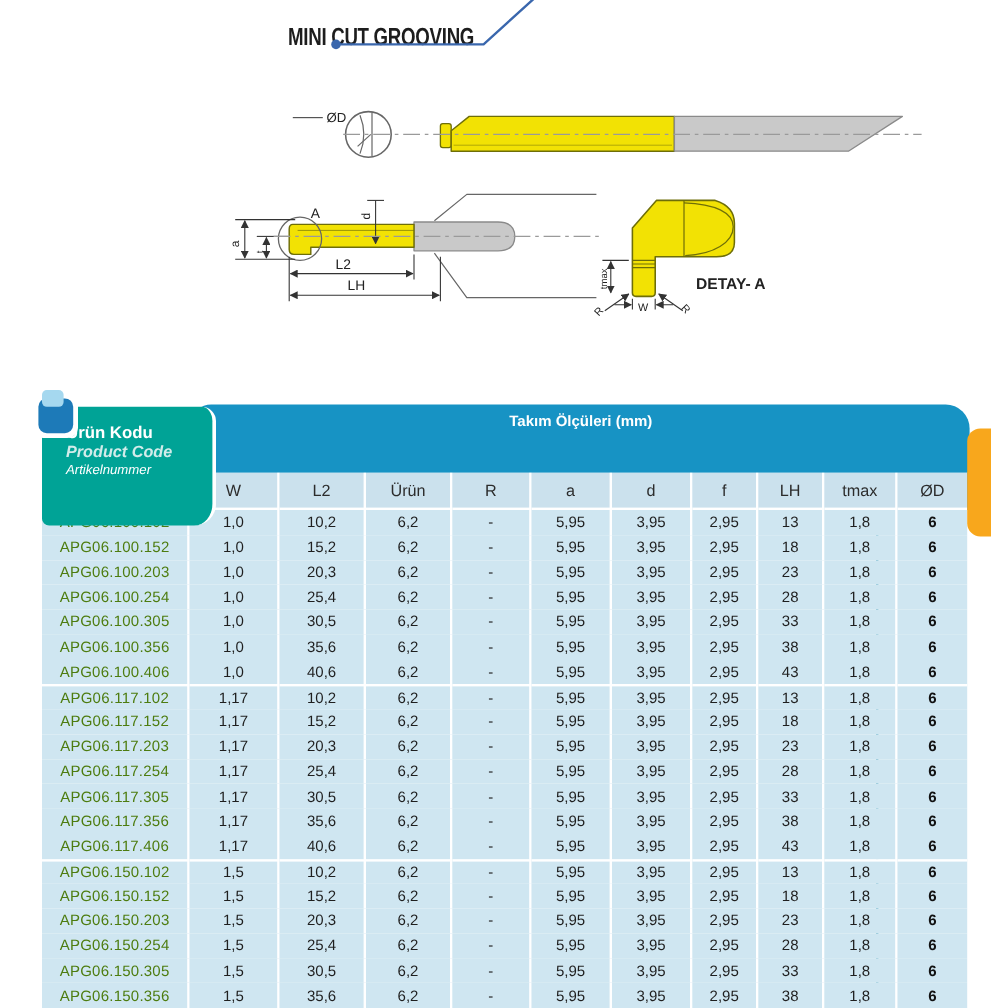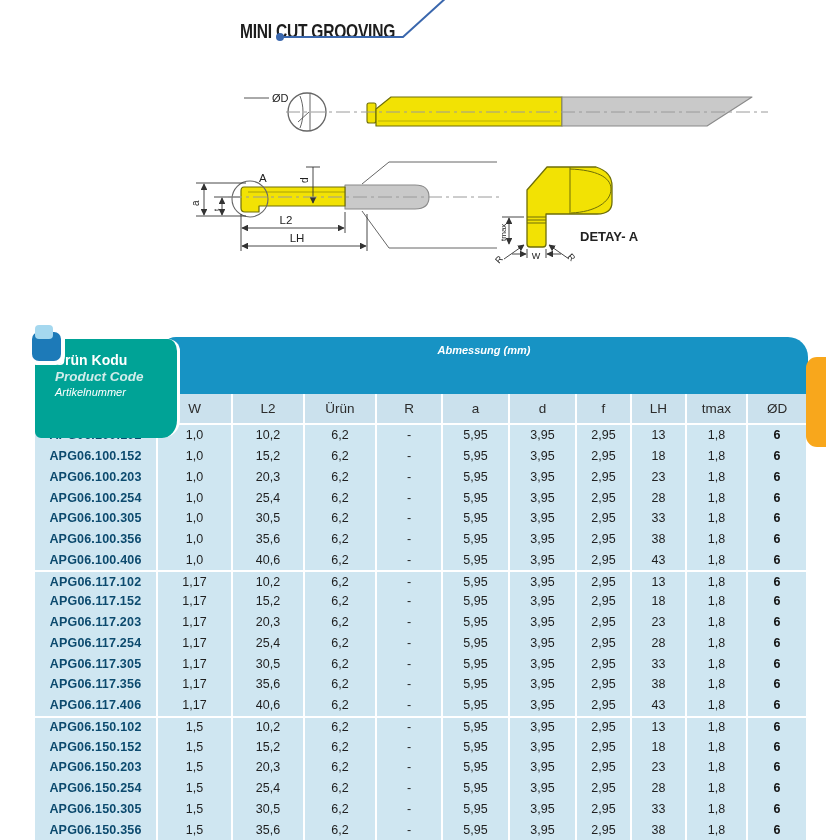--- a/index.html
+++ b/index.html
@@ -51,21 +51,21 @@
   .pc-en{font-size:13.5px;font-weight:bold;font-style:italic;color:#d2ecea;line-height:16px;}
   .pc-de{font-size:11px;font-style:italic;line-height:15px;}
 
   .t-body{position:absolute;left:0;top:88px;width:697px;height:415px;box-sizing:border-box;
           border-right:2px solid #0f81a8;}
   .t-row{display:grid;height:20.75px;
          grid-template-columns:123px 75px 72px 72px 66px 67px 67px 55px 55px 61px 58px;}
   .t-cell{background:#cfe6f1;border-right:2px solid #fff;display:flex;align-items:center;
           justify-content:center;font-size:12.5px;color:#1f1f1f;box-sizing:border-box;}
   .t-cell:last-child{border-right:none;font-weight:bold;color:#111;}
-  .t-cell.code{font-weight:bold;color:#0c4a6e;letter-spacing:0.2px;}
+  .t-cell.code{font-weight:normal;color:#4d7c0f;letter-spacing:0.2px;}
   .t-row.group-start .t-cell{border-top:2.5px solid #fff;text-align:center;}
 </style>
 </head>
 <body>
 
 <div class="page">
 
   <div class="page-title">MINI CUT GROOVING</div>
 
   <svg class="diagrams" width="826" height="332" viewBox="0 0 826 332">
@@ -159,21 +159,21 @@
   <div class="corner-icon">
     <span class="ci-body"></span>
     <span class="ci-tab"></span>
   </div>
 
   <div class="side-tab" style="background:#f8a71c;"></div>
 
   <div class="cat-table">
 
     <div class="blue-band" style="background:#1793c4;">
-      <div class="hdr-de">Abmessung (mm)</div>
+      <div class="hdr-tr">Takım Ölçüleri (mm)</div>
     </div>
 
     <div class="col-row">
       <div class="col-cell">W</div>
       <div class="col-cell">L2</div>
       <div class="col-cell">Ürün</div>
       <div class="col-cell">R</div>
       <div class="col-cell">a</div>
       <div class="col-cell">d</div>
       <div class="col-cell">f</div>

